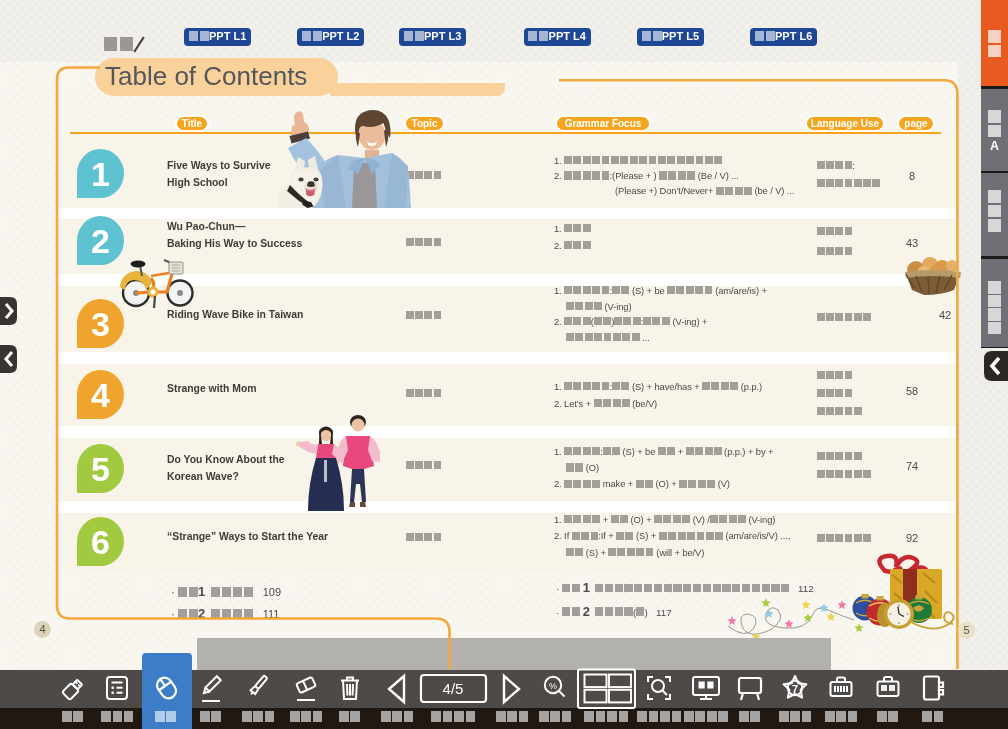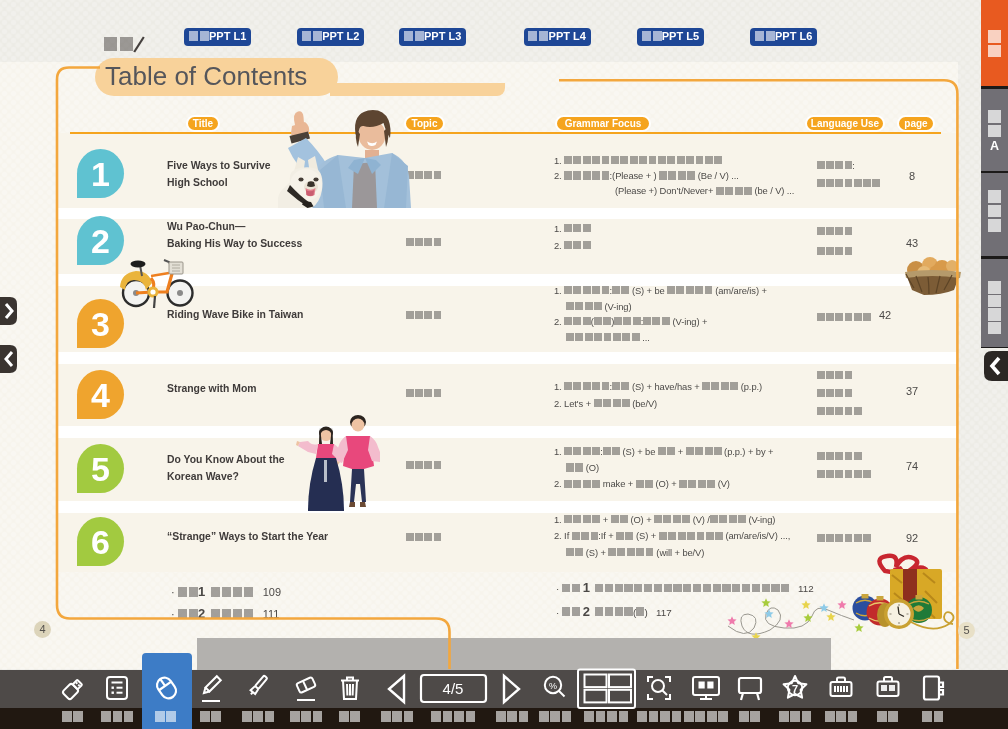--- a/index.html
+++ b/index.html
@@ -50,21 +50,21 @@
 <div class="abs" style="left:95px;top:58px;width:243px;height:38px;border-radius:19px;background:#f8d29a"></div>
 <div class="abs" style="left:330px;top:83px;width:175px;height:13px;border-radius:0 0 8px 0;background:#f8d29a"></div>
 <div class="abs" style="left:105px;top:61px;font-size:26px;color:#55565b">Table of Contents</div>
 <div class="abs btn" style="left:184.0px"><i class="kw" style="width:1.84em"></i>PPT L1</div>
 <div class="abs btn" style="left:297.2px"><i class="kw" style="width:1.84em"></i>PPT L2</div>
 <div class="abs btn" style="left:399px"><i class="kw" style="width:1.84em"></i>PPT L3</div>
 <div class="abs btn" style="left:523.6px"><i class="kw" style="width:1.84em"></i>PPT L4</div>
 <div class="abs btn" style="left:636.8px"><i class="kw" style="width:1.84em"></i>PPT L5</div>
 <div class="abs btn" style="left:750.0px"><i class="kw" style="width:1.84em"></i>PPT L6</div>
 <div class="abs" style="left:70px;top:131.5px;width:871px;height:2.6px;background:#f5a41e"></div>
-<div class="abs hpill" style="left:186px;top:115px;width:34px">Title</div>
+<div class="abs hpill" style="left:175px;top:115px;width:34px">Title</div>
 <div class="abs hpill" style="left:404px;top:115px;width:41px">Topic</div>
 <div class="abs hpill" style="left:555px;top:115px;width:96px">Grammar Focus</div>
 <div class="abs hpill" style="left:805px;top:115px;width:80px">Language Use</div>
 <div class="abs hpill" style="left:897px;top:115px;width:38px">page</div>
 <div class="abs badge" style="top:149px;background:#5fc2d1">1</div>
 <div class="abs badge" style="top:216px;background:#5fc2d1">2</div>
 <div class="abs badge" style="top:299px;background:#efa42e">3</div>
 <div class="abs badge" style="top:370px;background:#efa42e">4</div>
 <div class="abs badge" style="top:444px;background:#a2ca40">5</div>
 <div class="abs badge" style="top:517px;background:#a2ca40">6</div>
@@ -87,22 +87,22 @@
 <div class="abs gram" style="left:554px;top:444.0px;line-height:16.2px">1. <i class="k" style="width:3.84em"></i>:<i class="k" style="width:1.84em"></i> (S) + be <i class="k" style="width:1.84em"></i> + <i class="k" style="width:3.84em"></i> (p.p.) + by +<br><span style="margin-left:12px"></span><i class="k" style="width:1.84em"></i> (O)<br>2. <i class="k" style="width:3.84em"></i> make + <i class="k" style="width:1.84em"></i> (O) + <i class="k" style="width:3.84em"></i> (V)</div>
 <div class="abs gram" style="left:554px;top:512.0px;line-height:16.4px">1. <i class="k" style="width:3.84em"></i> + <i class="k" style="width:1.84em"></i> (O) + <i class="k" style="width:3.84em"></i> (V) /<i class="k" style="width:3.84em"></i> (V-ing)<br>2. If <i class="k" style="width:2.84em"></i>:If + <i class="k" style="width:1.84em"></i> (S) + <i class="k" style="width:6.84em"></i> (am/are/is/V) ...,<br><span style="margin-left:12px"></span><i class="k" style="width:1.84em"></i> (S) + <i class="k" style="width:4.84em"></i> (will + be/V)</div>
 <div class="abs lang" style="left:817px;top:157px;line-height:18px"><i class="k" style="width:3.84em"></i>:<br><i class="k" style="width:6.84em"></i></div>
 <div class="abs lang" style="left:817px;top:221.5px;line-height:20px"><i class="k" style="width:3.84em"></i><br><i class="k" style="width:3.84em"></i></div>
 <div class="abs lang" style="left:817px;top:309.5px;line-height:17px"><i class="k" style="width:5.84em"></i></div>
 <div class="abs lang" style="left:817px;top:367px;line-height:18px"><i class="k" style="width:3.84em"></i><br><i class="k" style="width:3.84em"></i><br><i class="k" style="width:4.84em"></i></div>
 <div class="abs lang" style="left:817px;top:447.5px;line-height:18px"><i class="k" style="width:4.84em"></i><br><i class="k" style="width:5.84em"></i></div>
 <div class="abs lang" style="left:817px;top:530.5px;line-height:17px"><i class="k" style="width:5.84em"></i></div>
 <div class="abs pgn" style="left:897px;top:169.8px">8</div>
 <div class="abs pgn" style="left:897px;top:237.3px">43</div>
-<div class="abs pgn" style="left:870px;top:309.3px">42</div>
-<div class="abs pgn" style="left:897px;top:384.8px">37</div>
+<div class="abs pgn" style="left:930px;top:309.3px">42</div>
+<div class="abs pgn" style="left:897px;top:384.8px">58</div>
 <div class="abs pgn" style="left:897px;top:459.8px">74</div>
 <div class="abs pgn" style="left:897px;top:531.8px">92</div>
 <div class="abs" style="left:171px;top:581px;font-size:11px;color:#4b4846;line-height:22px">·&nbsp;<i class="k" style="width:1.84em"></i><b style="font-size:13px">1</b>&nbsp;&nbsp;<i class="k" style="width:3.84em"></i>&nbsp;&nbsp;&nbsp;109<br>·&nbsp;<i class="k" style="width:1.84em"></i><b style="font-size:13px">2</b>&nbsp;&nbsp;<i class="k" style="width:3.84em"></i>&nbsp;&nbsp;&nbsp;111</div>
 <div class="abs" style="left:556px;top:577px;font-size:9.8px;color:#4b4846;line-height:22.5px">·&nbsp;<i class="k" style="width:1.84em"></i> <b style="font-size:13px">1</b>&nbsp;&nbsp;<i class="k" style="width:19.84em"></i>&nbsp;&nbsp;&nbsp;112<br>·&nbsp;<i class="k" style="width:1.84em"></i> <b style="font-size:13px">2</b>&nbsp;&nbsp;<i class="k" style="width:3.84em"></i>(<i class="k" style="width:0.84em"></i>)&nbsp;&nbsp;&nbsp;117</div>
 <svg class="abs" style="left:278px;top:108px" width="134" height="100" viewBox="0 0 134 100">
 <g>
 <path d="M17,17 Q14,5 20,3.5 Q25,2.5 25.5,9 L26,15 L20,18 Z" fill="#e9b795"></path>
 <path d="M14,18 L27,14 Q32,17.5 31,25 Q30,32 21,33 Q13.5,32 13,25 Z" fill="#e9b795"></path>
 <path d="M11.5,28 L30,23.5 L32,30.5 L13.5,35.5 Z" fill="#4a4039"></path>
 <path d="M10,40 L28,30 Q40,42 50,58 L34,72 Q18,58 10,40 Z" fill="#a3c2de"></path>

